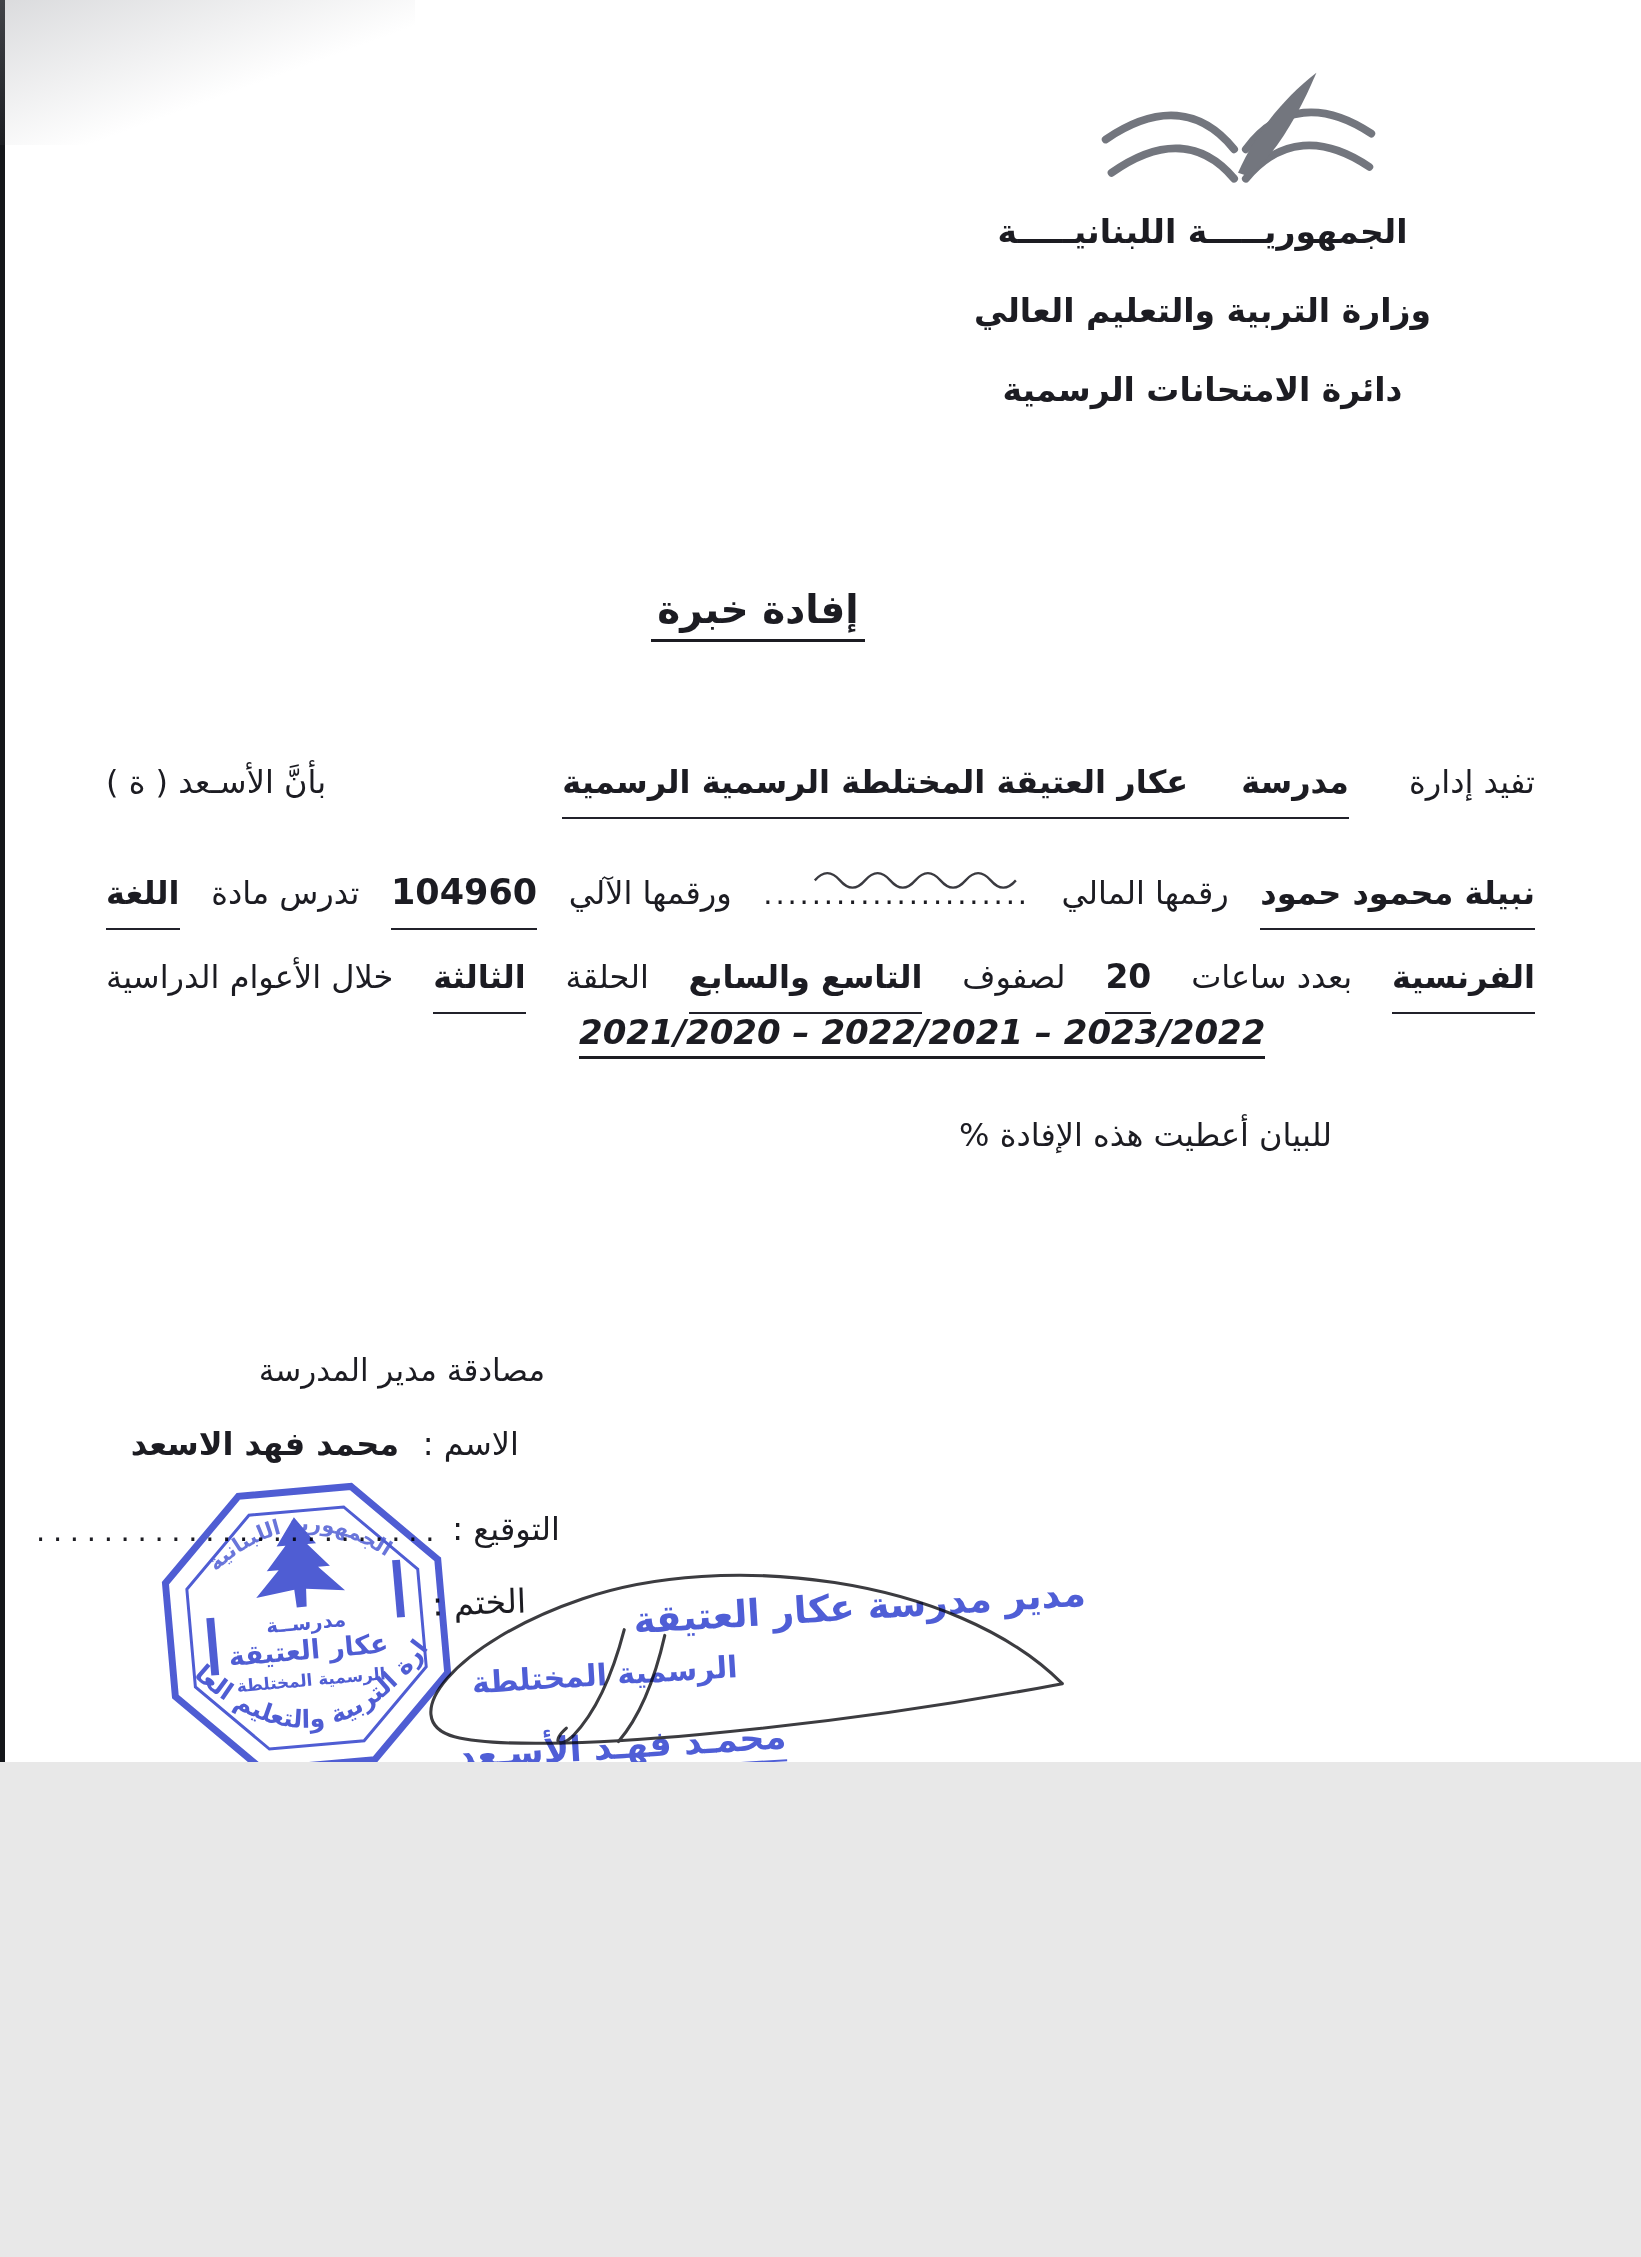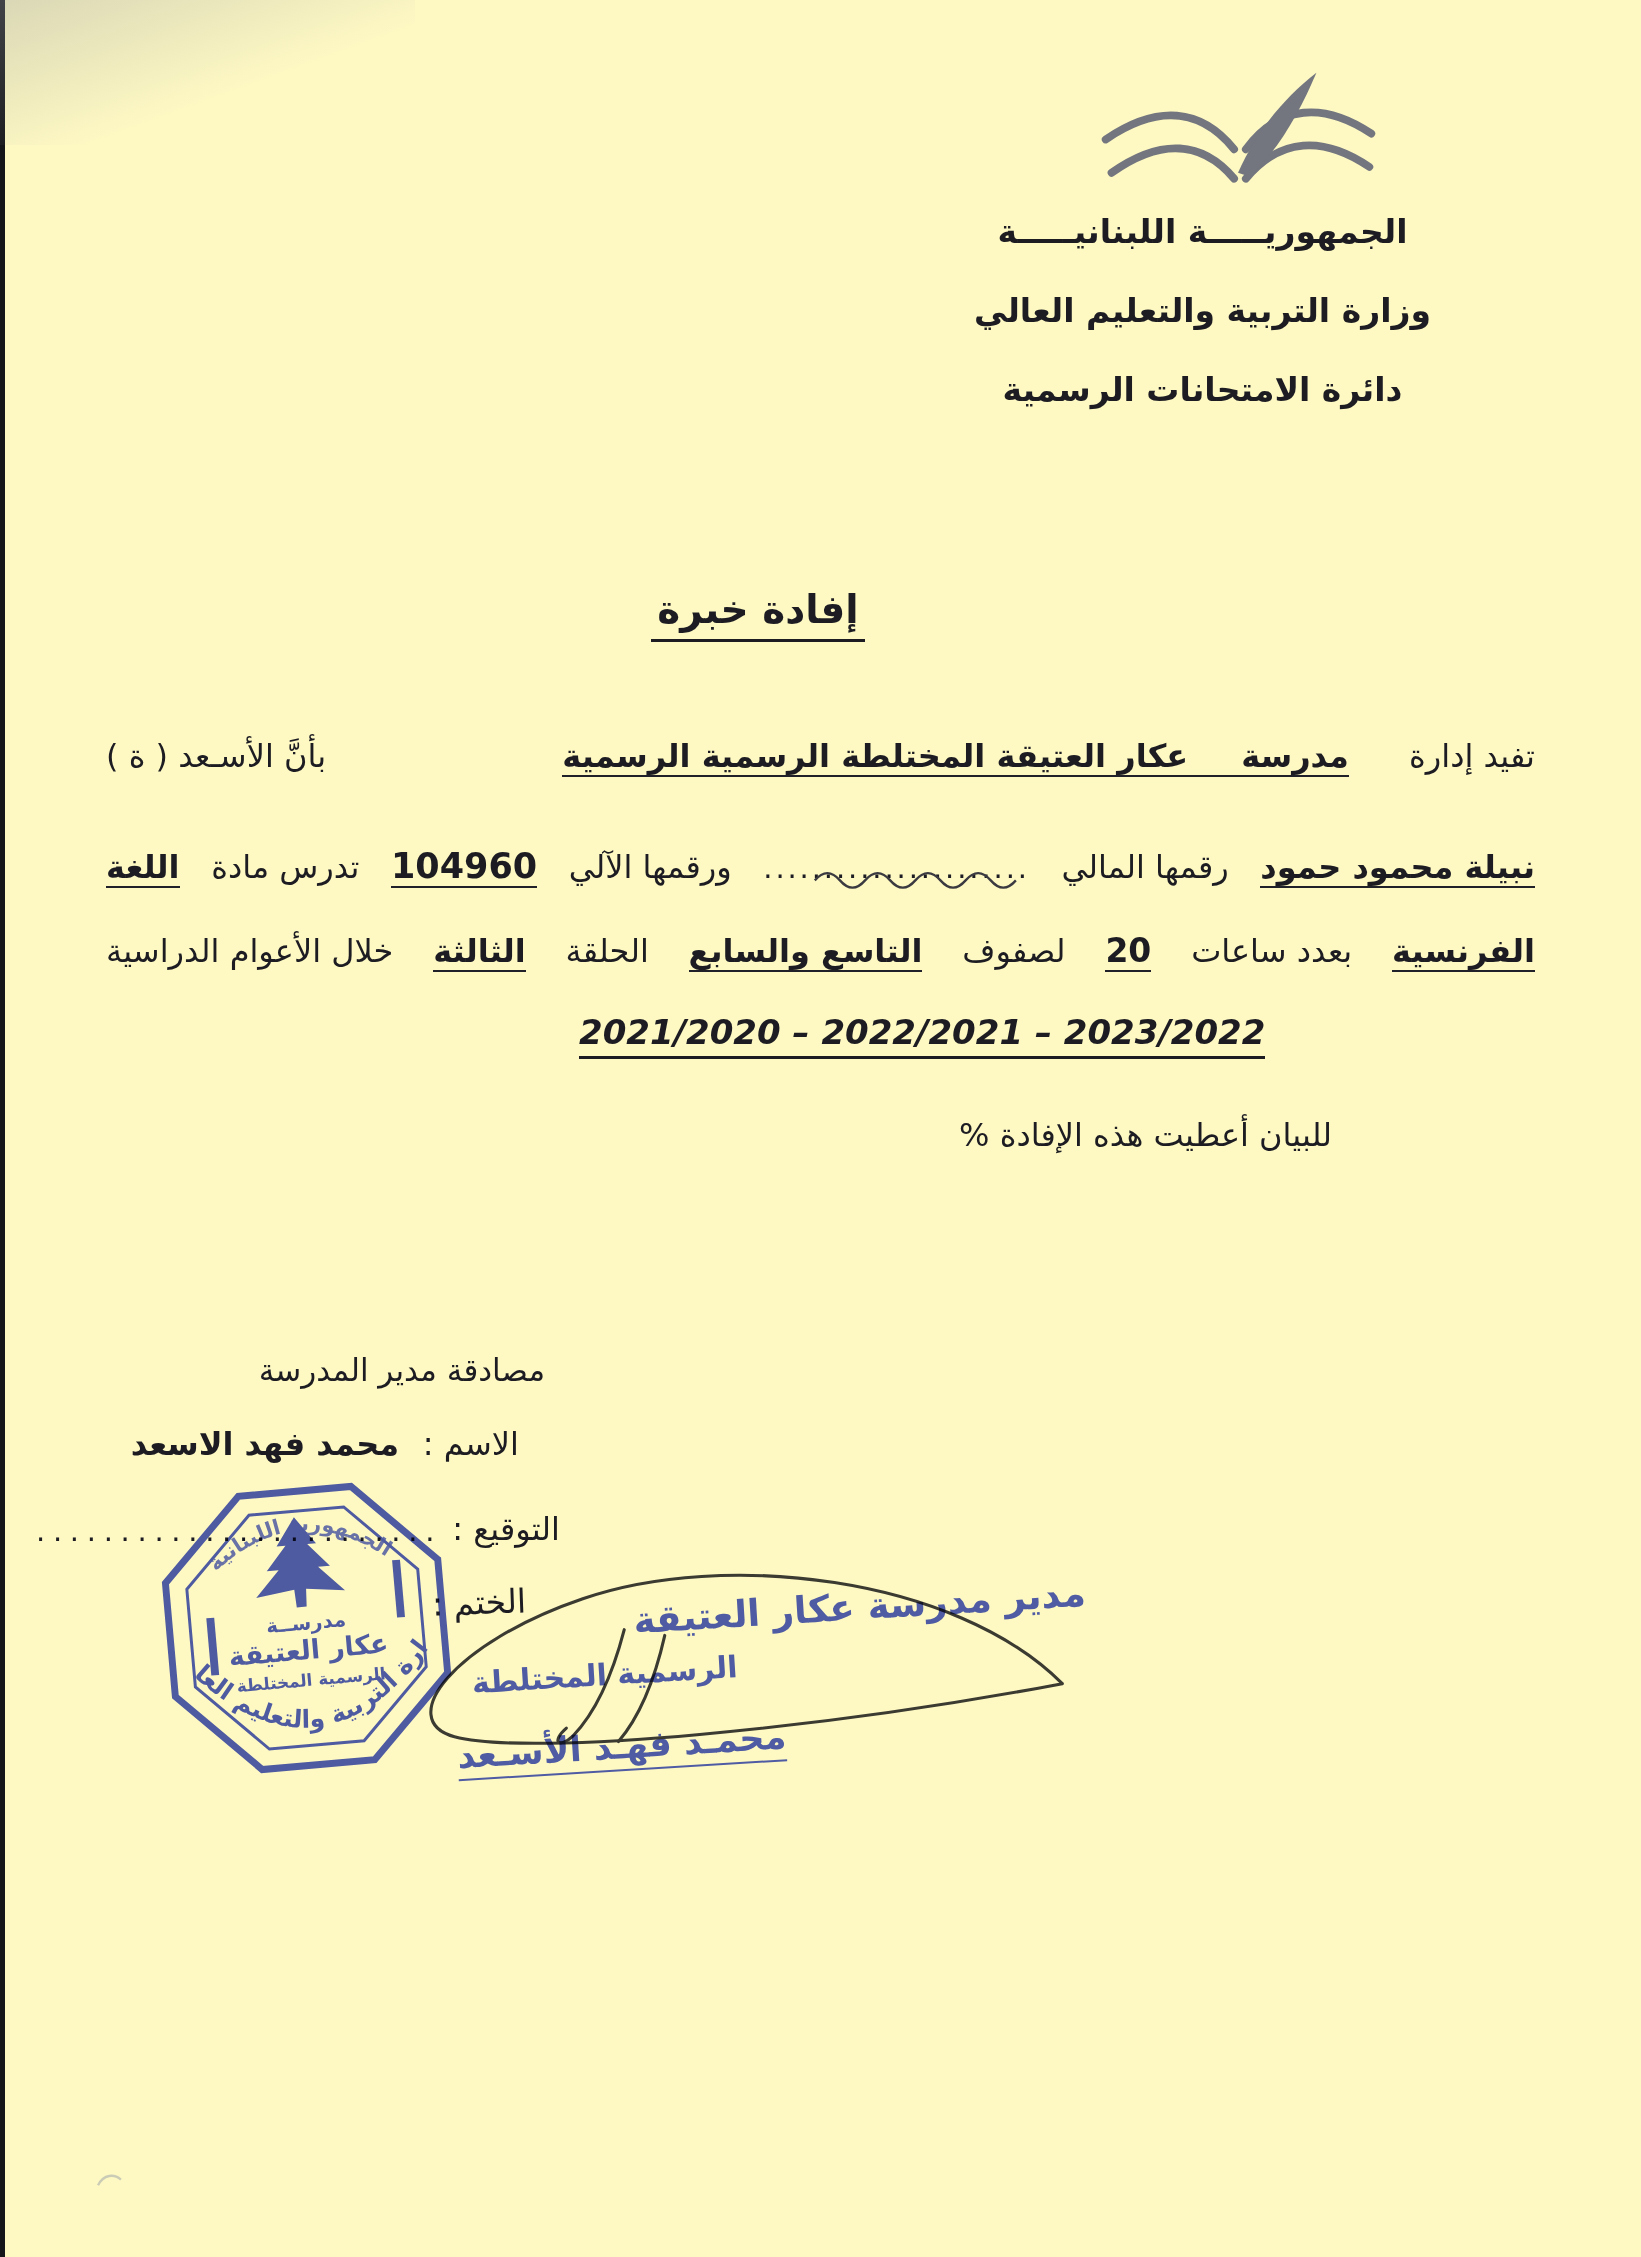--- a/index.html
+++ b/index.html
@@ -1,21 +1,21 @@
 <!DOCTYPE html>
 <html><head>
 <meta charset="utf-8">
 <style>
   html,body{margin:0;padding:0;background:#e8e8e8;}
-  .page{position:relative;width:1641px;height:2257px;background:#fef9c3;overflow:hidden;
+  .page{position:relative;width:1641px;height:1762px;background:#ffffff;overflow:hidden;
         font-family:"DejaVu Sans",sans-serif;color:#1c1c22;}
   .abs{position:absolute;}
   .rtl{direction:rtl;unicode-bidi:embed;}
   .b{font-weight:700;}
-  .u{border-bottom:2.9px solid #21212a;padding-bottom:0;}
+  .u{border-bottom:2.9px solid #21212a;padding-bottom:16px;margin-top:26px;}
   .scan-edge{left:0;top:0;width:4.8px;height:2257px;background:#14161a;}
   .corner-shade{left:0;top:0;width:415px;height:145px;
       background:linear-gradient(160deg,rgba(150,152,158,.35),rgba(255,255,255,0) 60%);}
   .hdr{left:961px;top:212px;width:483px;text-align:center;font-size:33px;font-weight:700;}
   .hdr div{height:46px;margin-bottom:33px;white-space:nowrap;}
   .title-wrap{left:565px;top:587px;width:386px;text-align:center;font-size:39px;font-weight:700;}
   .title-wrap span{border-bottom:3.4px solid #1c1c22;padding:0 5.8px 6.8px 5.8px;}
   .bodyline{left:106px;width:1429px;font-size:32px;display:flex;direction:rtl;
             justify-content:space-between;align-items:baseline;white-space:nowrap;}
   .gapR{margin-left:44px;}

